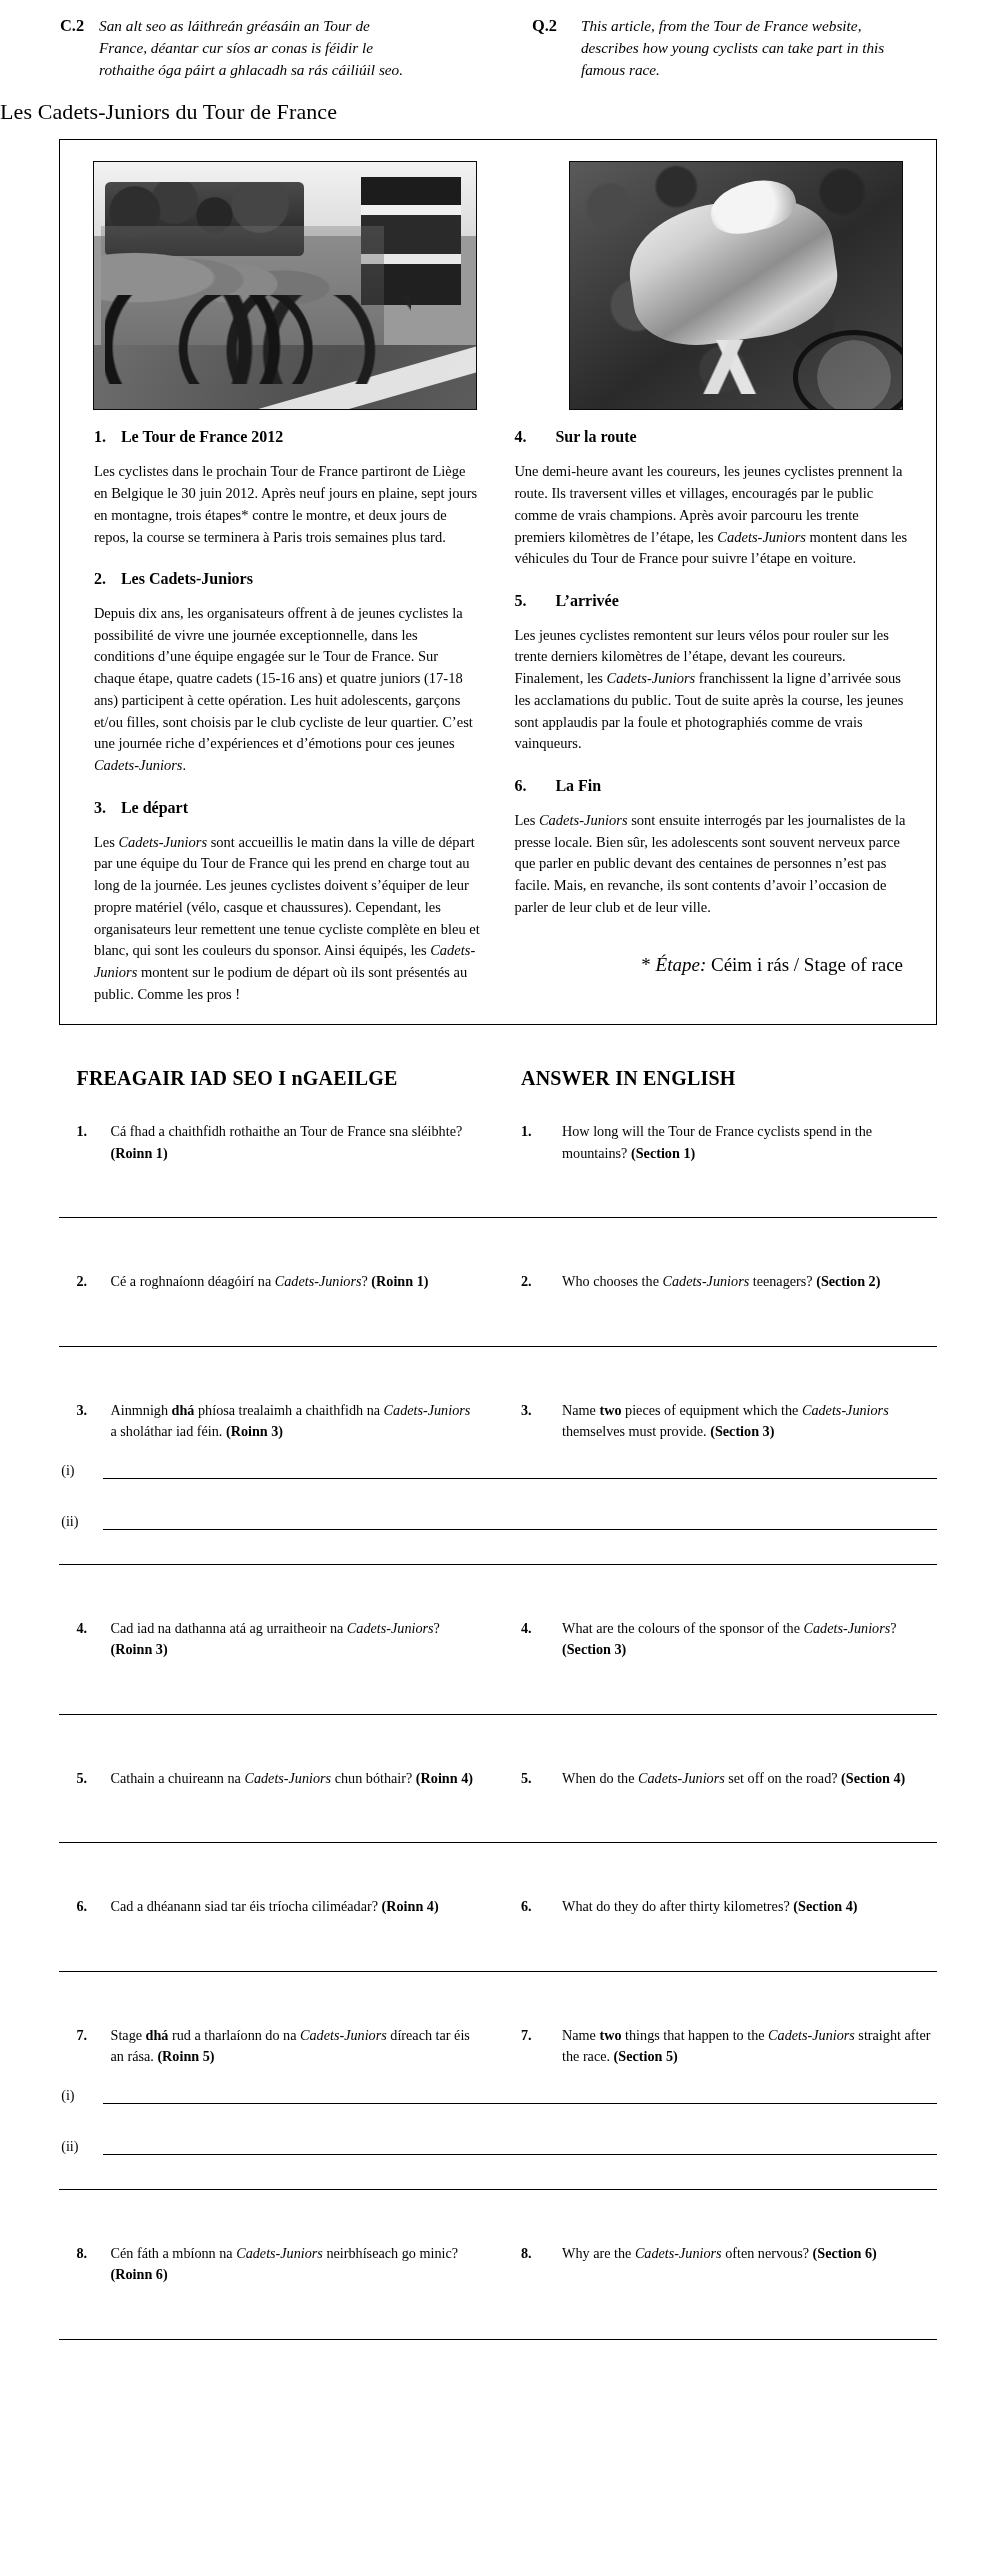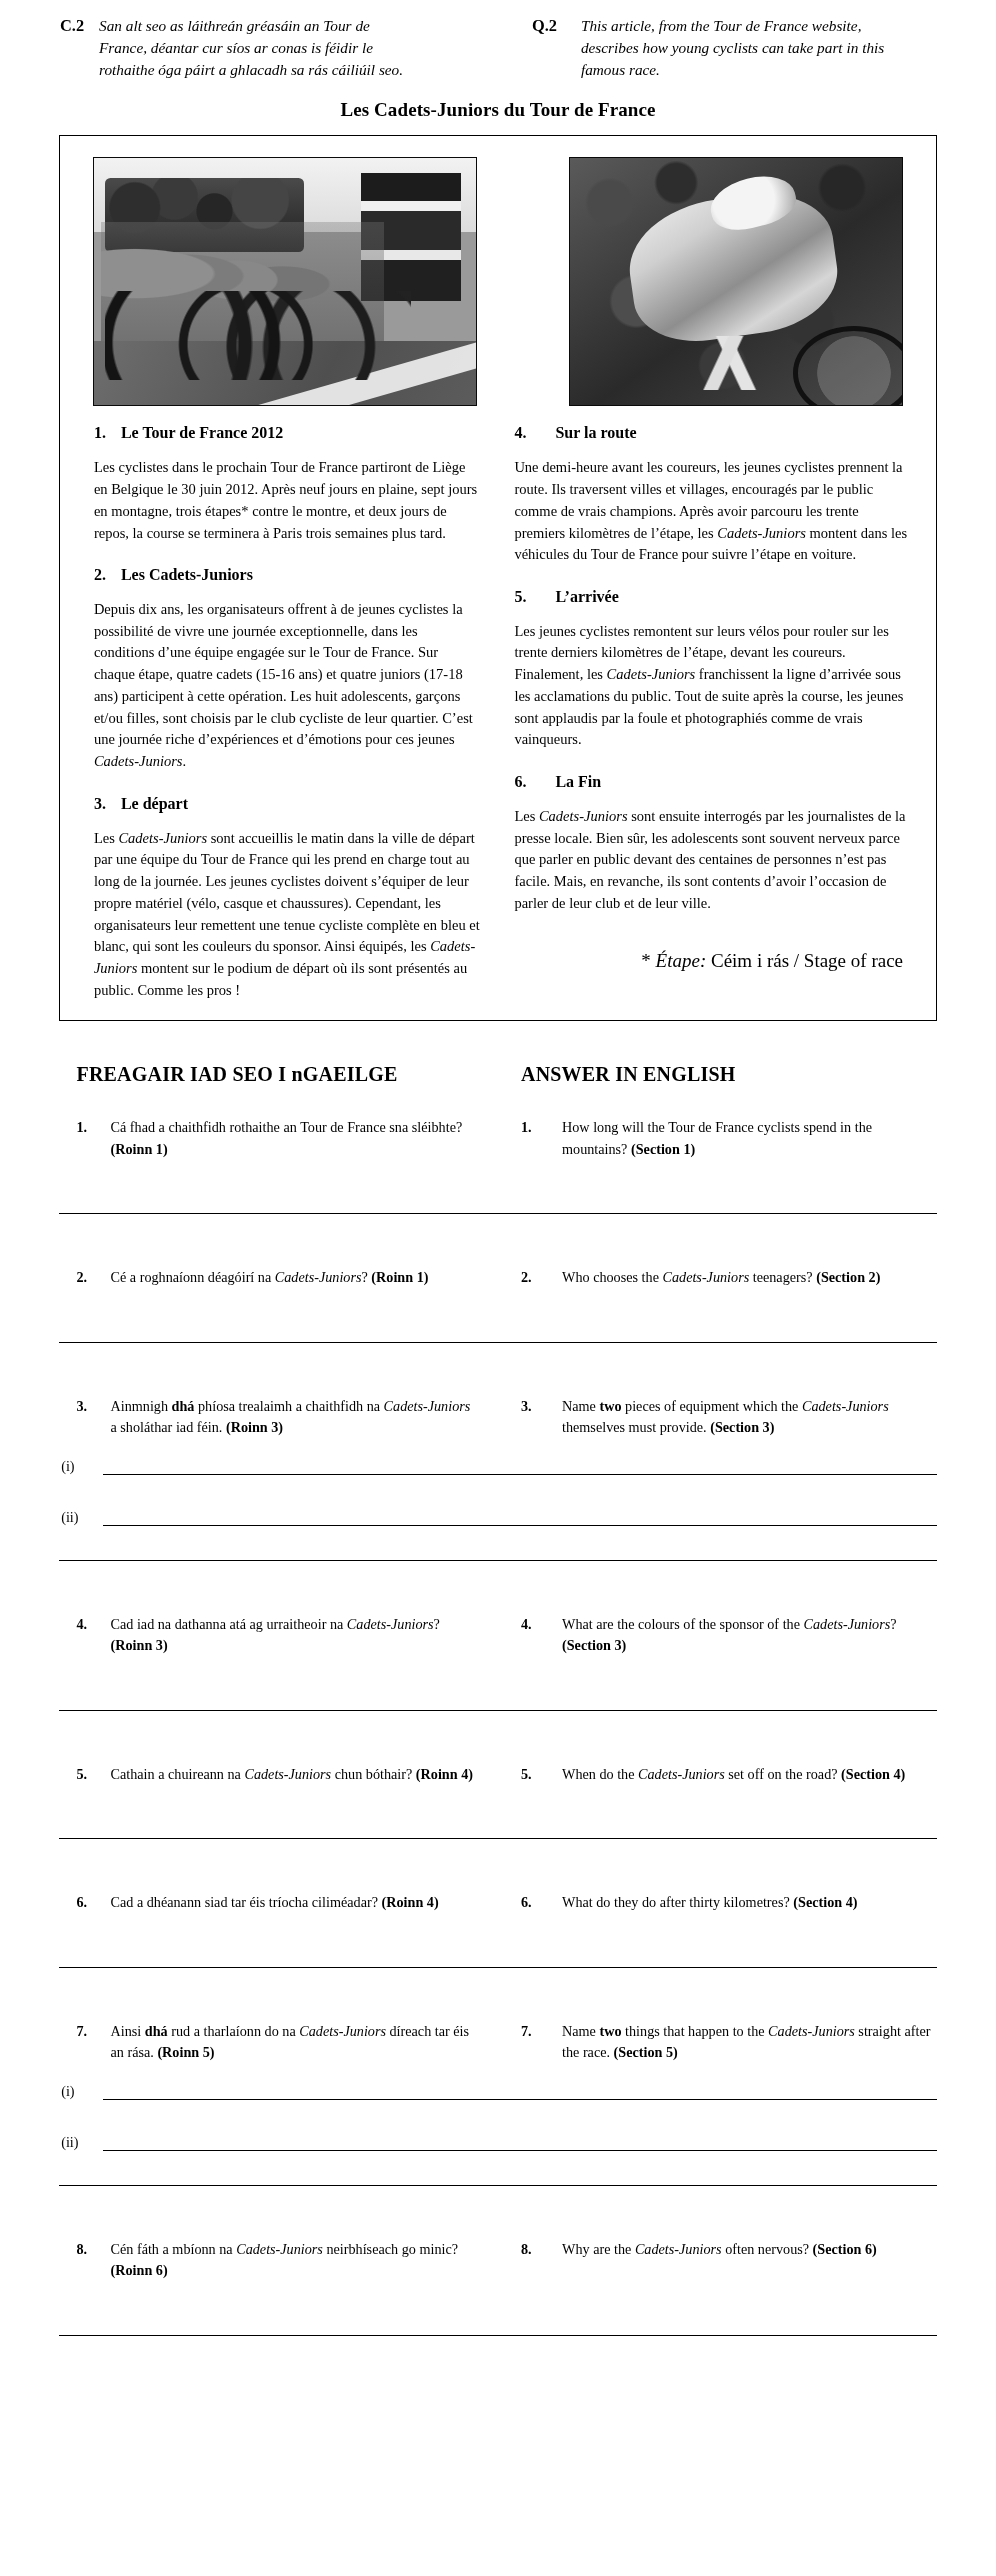--- a/index.html
+++ b/index.html
@@ -46,23 +46,23 @@
   .instr-text {
     font-style: italic;
     font-size: 15.3px;
     line-height: 1.42;
     max-width: 307px;
   }
   .instr-right .instr-code { width: 49px; }
 
   
   .doc-title {
-    text-align: center;
-    font-size: 19px;
-    font-weight: bold;
+    text-align: left;
+    font-size: 22px;
+    font-weight: normal;
     margin: 18.6px 0 14.2px 0;
     letter-spacing: 0.1px;
   }
 
   
   .article-box {
     margin: 0 59px;
     border: 1.1px solid #000;
     padding: 14.2px 16.4px 18.6px 16.4px;
     box-sizing: border-box;
@@ -456,21 +456,21 @@
             </div>
           </div>
           <div class="spacer-lg"></div>
           <hr class="rule">
           <div class="spacer-lg"></div>
         </div>
         <div class="q-block">
           <div class="q-row">
             <div class="q-cell left">
               <span class="q-num">7.</span>
-              <span class="q-text"><span>Ainsi </span><b>dhá</b><span> rud a tharlaíonn do na </span><em>Cadets-Juniors</em><span> díreach tar éis an rása.  </span><b>(Roinn 5)</b></span>
+              <span class="q-text"><span>Stage </span><b>dhá</b><span> rud a tharlaíonn do na </span><em>Cadets-Juniors</em><span> díreach tar éis an rása.  </span><b>(Roinn 5)</b></span>
             </div>
             <div class="q-cell right">
               <span class="q-num">7.</span>
               <span class="q-text"><span>Name </span><b>two</b><span> things that happen to the </span><em>Cadets-Juniors</em><span> straight after the race.  </span><b>(Section 5)</b></span>
             </div>
           </div>
           <div class="spacer-sm"></div>
           <div class="subline">
             <span class="lbl">(i)</span>
             <span class="ln"></span>

